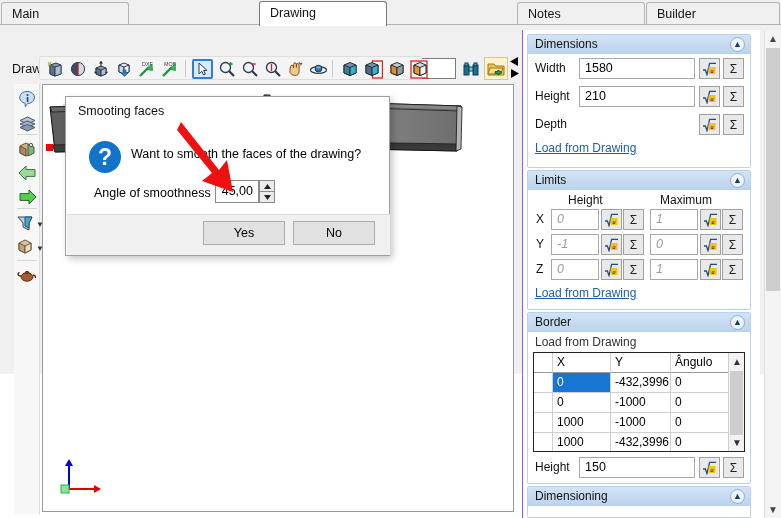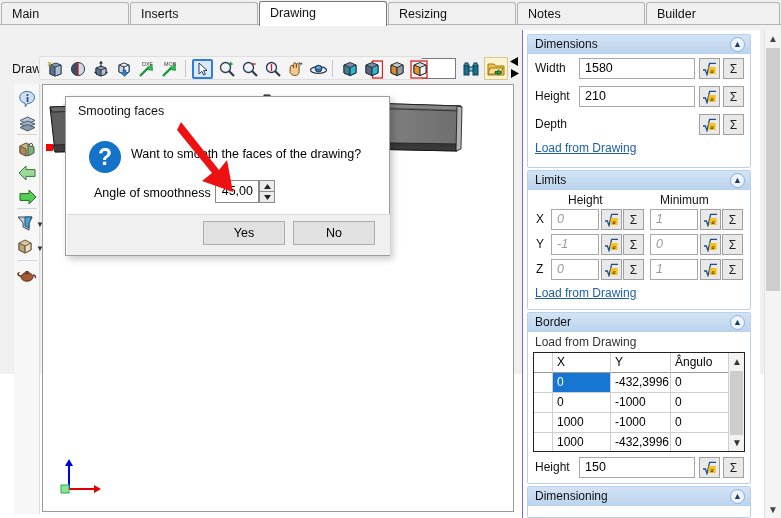--- a/index.html
+++ b/index.html
@@ -174,28 +174,22 @@
 </style>
 </head>
 <body>
 
 <div id="app">
 
   <div class="tabstrip">
     <div class="tab" style="left:1px;width:128px;">
       <span>Main</span>
     </div>
-    <div class="tab" style="left:130px;width:128px;">
-      <span>Inserts</span>
-    </div>
     <div class="tab active" style="left:259px;width:128px;">
       <span>Drawing</span>
-    </div>
-    <div class="tab" style="left:388px;width:128px;">
-      <span>Resizing</span>
     </div>
     <div class="tab" style="left:517px;width:128px;">
       <span>Notes</span>
     </div>
     <div class="tab" style="left:646px;width:134px;">
       <span>Builder</span>
     </div>
     <div class="underline"></div>
   </div>
 
@@ -578,21 +572,21 @@
       <span class="link" style="left:7px; top:106px;">Load from Drawing</span>
     </div>
 
     <div class="group" style="top:140px; height:140px;">
       <div class="ghead">
         <span class="gtitle">Limits</span>
         <span class="gchev">▲</span>
       </div>
 
       <span class="colhdr" style="left:40px; top:22px;">Height</span>
-      <span class="colhdr" style="left:132px; top:22px;">Minimum</span>
+      <span class="colhdr" style="left:132px; top:22px;">Maximum</span>
 
       <div class="frow" style="left:0; top:38px; width:222px;">
         <span class="flabel" style="left:8px; top:0;">X</span>
         <span class="ffield ph" style="left:23px; top:0; width:48px;">0</span>
         <span class="sqbtn" style="left:73px; top:0;">
           <svg width="15" height="14" viewBox="0 0 15 14">
             <path d="M1 8 L3.4 8 L5 12.6 L7.6 1.4 L14 1.4" fill="none" stroke="#1f4e8c" stroke-width="1.3"></path>
             <rect x="6.6" y="5" width="7" height="7" fill="#f5c21b"></rect>
             <text x="10.1" y="11" text-anchor="middle" font-size="6.4" font-style="italic" font-family="Liberation Serif, serif" fill="#111">a</text>
           </svg>

